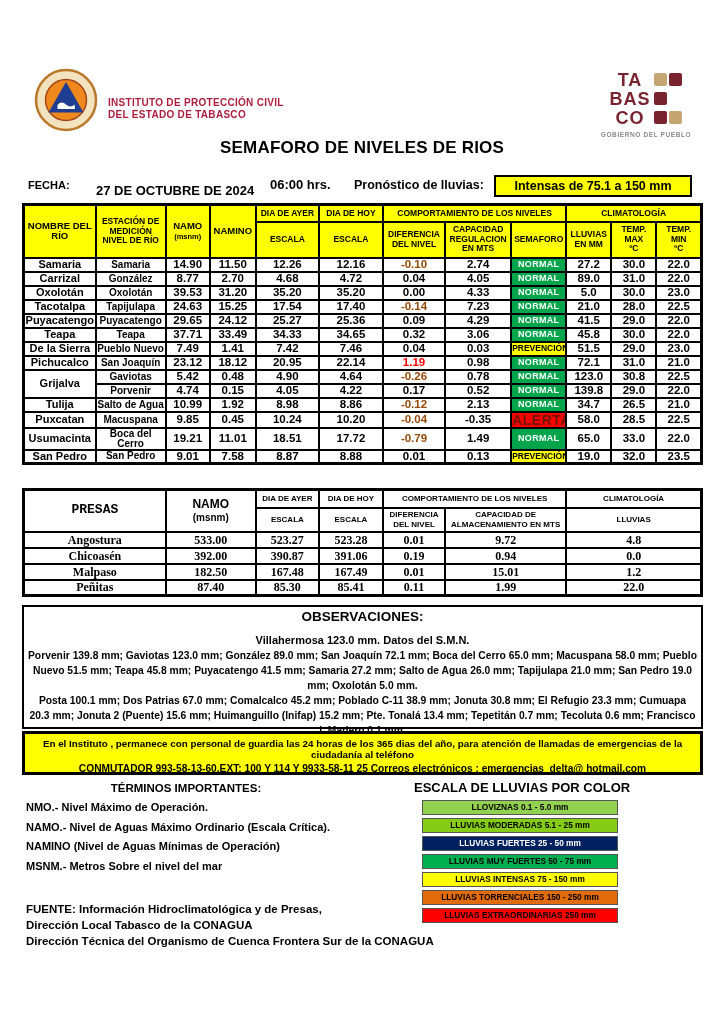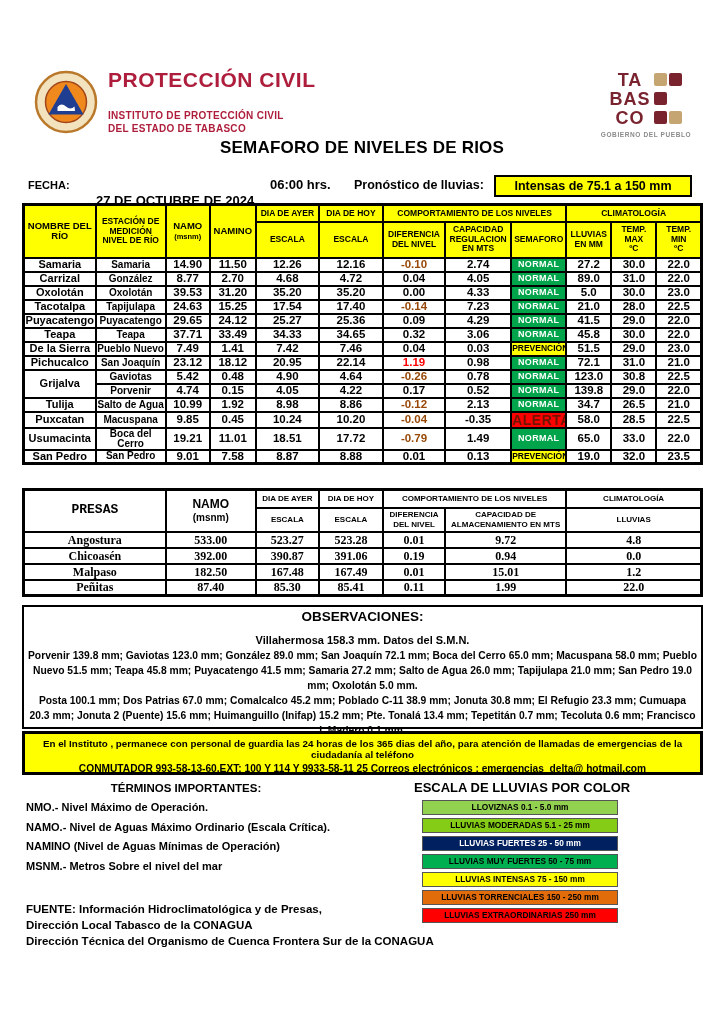--- a/index.html
+++ b/index.html
@@ -19,21 +19,21 @@
   .tb-letters { font-size:18px; line-height:1; color:var(--brand-maroon); letter-spacing:1px; width:44px; text-align:center; }
   .tile { width:13px; height:13px; border-radius:2px; margin-left:2px; }
   .tile.gold { background:var(--tile-gold); }
   .tile.maroon { background:var(--brand-maroon); }
   .tb-caption { font-size:6.5px; color:#8a8a8a; letter-spacing:0.6px; margin-top:4px; }
   .doc-title { position:absolute; top:138px; left:0; width:100%; text-align:center; font-size:17px; letter-spacing:0.2px; }
 
   
   .daterow { position:absolute; top:175px; left:24px; width:680px; height:24px; font-size:12px; }
   .daterow .lbl-fecha { position:absolute; left:4px; top:4px; font-size:11px; }
-  .daterow .val-fecha { position:absolute; left:72px; top:18px; font-size:13px; }
+  .daterow .val-fecha { position:absolute; left:72px; top:8px; font-size:13px; }
   .daterow .val-hora  { position:absolute; left:246px; top:2px; font-size:13px; }
   .daterow .lbl-pron  { position:absolute; left:330px; top:3px; font-size:12.5px; }
   .daterow .box-pron  { position:absolute; left:470px; top:0; width:198px; height:22px;
     background:var(--yellow); border:2px solid #000; text-align:center; font-size:12.5px; line-height:18px; }
 
   
   table { border-collapse:collapse; table-layout:fixed; }
   th, td { border:2px solid #000; text-align:center; vertical-align:middle; font-weight:bold; overflow:hidden; }
   .rivers { position:absolute; top:203px; left:22px; width:681px; border:3px solid #000; }
   .rivers th { background:var(--yellow); font-size:8.5px; line-height:1.1; padding:1px 0; }
@@ -90,21 +90,20 @@
 <div class="page">
 
   <div class="logo-left">
     <svg width="64" height="64" viewBox="0 0 64 64">
       <circle cx="32" cy="32" r="30" fill="#F2E2BE" stroke="#B9782A" stroke-width="2.5"></circle>
       <circle cx="32" cy="32" r="20.5" fill="#F0891D" stroke="#A2451B" stroke-width="1.5"></circle>
       <polygon points="32,14 49.5,44.5 14.5,44.5" fill="#1F3E92"></polygon>
       <path d="M23.5 37 q4 -4.5 8.5 -0.5 q4.5 4 8.5 0 l0.5 4.5 l-17.5 0 z" fill="#ffffff"></path>
     </svg>
     <div class="ll-text">
-      <div class="pc-title">PROTECCIÓN CIVIL</div>
       <div class="pc-sub">
         <div>INSTITUTO DE PROTECCIÓN CIVIL</div>
         <div>DEL ESTADO DE TABASCO</div>
       </div>
     </div>
   </div>
 
   <div class="logo-right">
     <div class="tb-row">
       <span class="tb-letters">TA</span>
@@ -431,21 +430,21 @@
           <td>85.41</td>
           <td>0.11</td>
           <td>1.99</td>
           <td>22.0</td>
         </tr>
       </tbody>
   </table>
 
   <div class="observ">
     <div class="ob-title">OBSERVACIONES:</div>
-    <div class="ob-line1">Villahermosa 158.3 mm. Datos del S.M.N.</div>
+    <div class="ob-line1">Villahermosa 123.0 mm. Datos del S.M.N.</div>
     <div class="ob-line2">Porvenir 139.8 mm; Gaviotas 123.0 mm; González 89.0 mm; San Joaquín 72.1 mm; Boca del Cerro 65.0 mm; Macuspana 58.0 mm; Pueblo Nuevo 51.5 mm; Teapa 45.8 mm; Puyacatengo 41.5 mm; Samaria 27.2 mm; Salto de Agua 26.0 mm; Tapijulapa 21.0 mm; San Pedro 19.0 mm; Oxolotán 5.0 mm.</div>
     <div class="ob-line3">Posta 100.1 mm; Dos Patrias 67.0 mm; Comalcalco 45.2 mm; Poblado C-11 38.9 mm; Jonuta 30.8 mm; El Refugio 23.3 mm; Cumuapa 20.3 mm; Jonuta 2 (Puente) 15.6 mm; Huimanguillo (Inifap) 15.2 mm; Pte. Tonalá 13.4 mm; Tepetitán 0.7 mm; Tecoluta 0.6 mm; Francisco I. Madero 0.1 mm.</div>
   </div>
 
   <div class="banner">
     <div class="b1">En el Instituto , permanece con personal de guardia las 24 horas de los 365 dias del año, para atención de llamadas de emergencias de la ciudadanía al teléfono</div>
     <div class="b2">CONMUTADOR  993-58-13-60.EXT: 100 Y 114  Y 9933-58-11 25   Correos electrónicos : emergencias_delta@ hotmail.com</div>
   </div>
 
   <div class="terminos">

